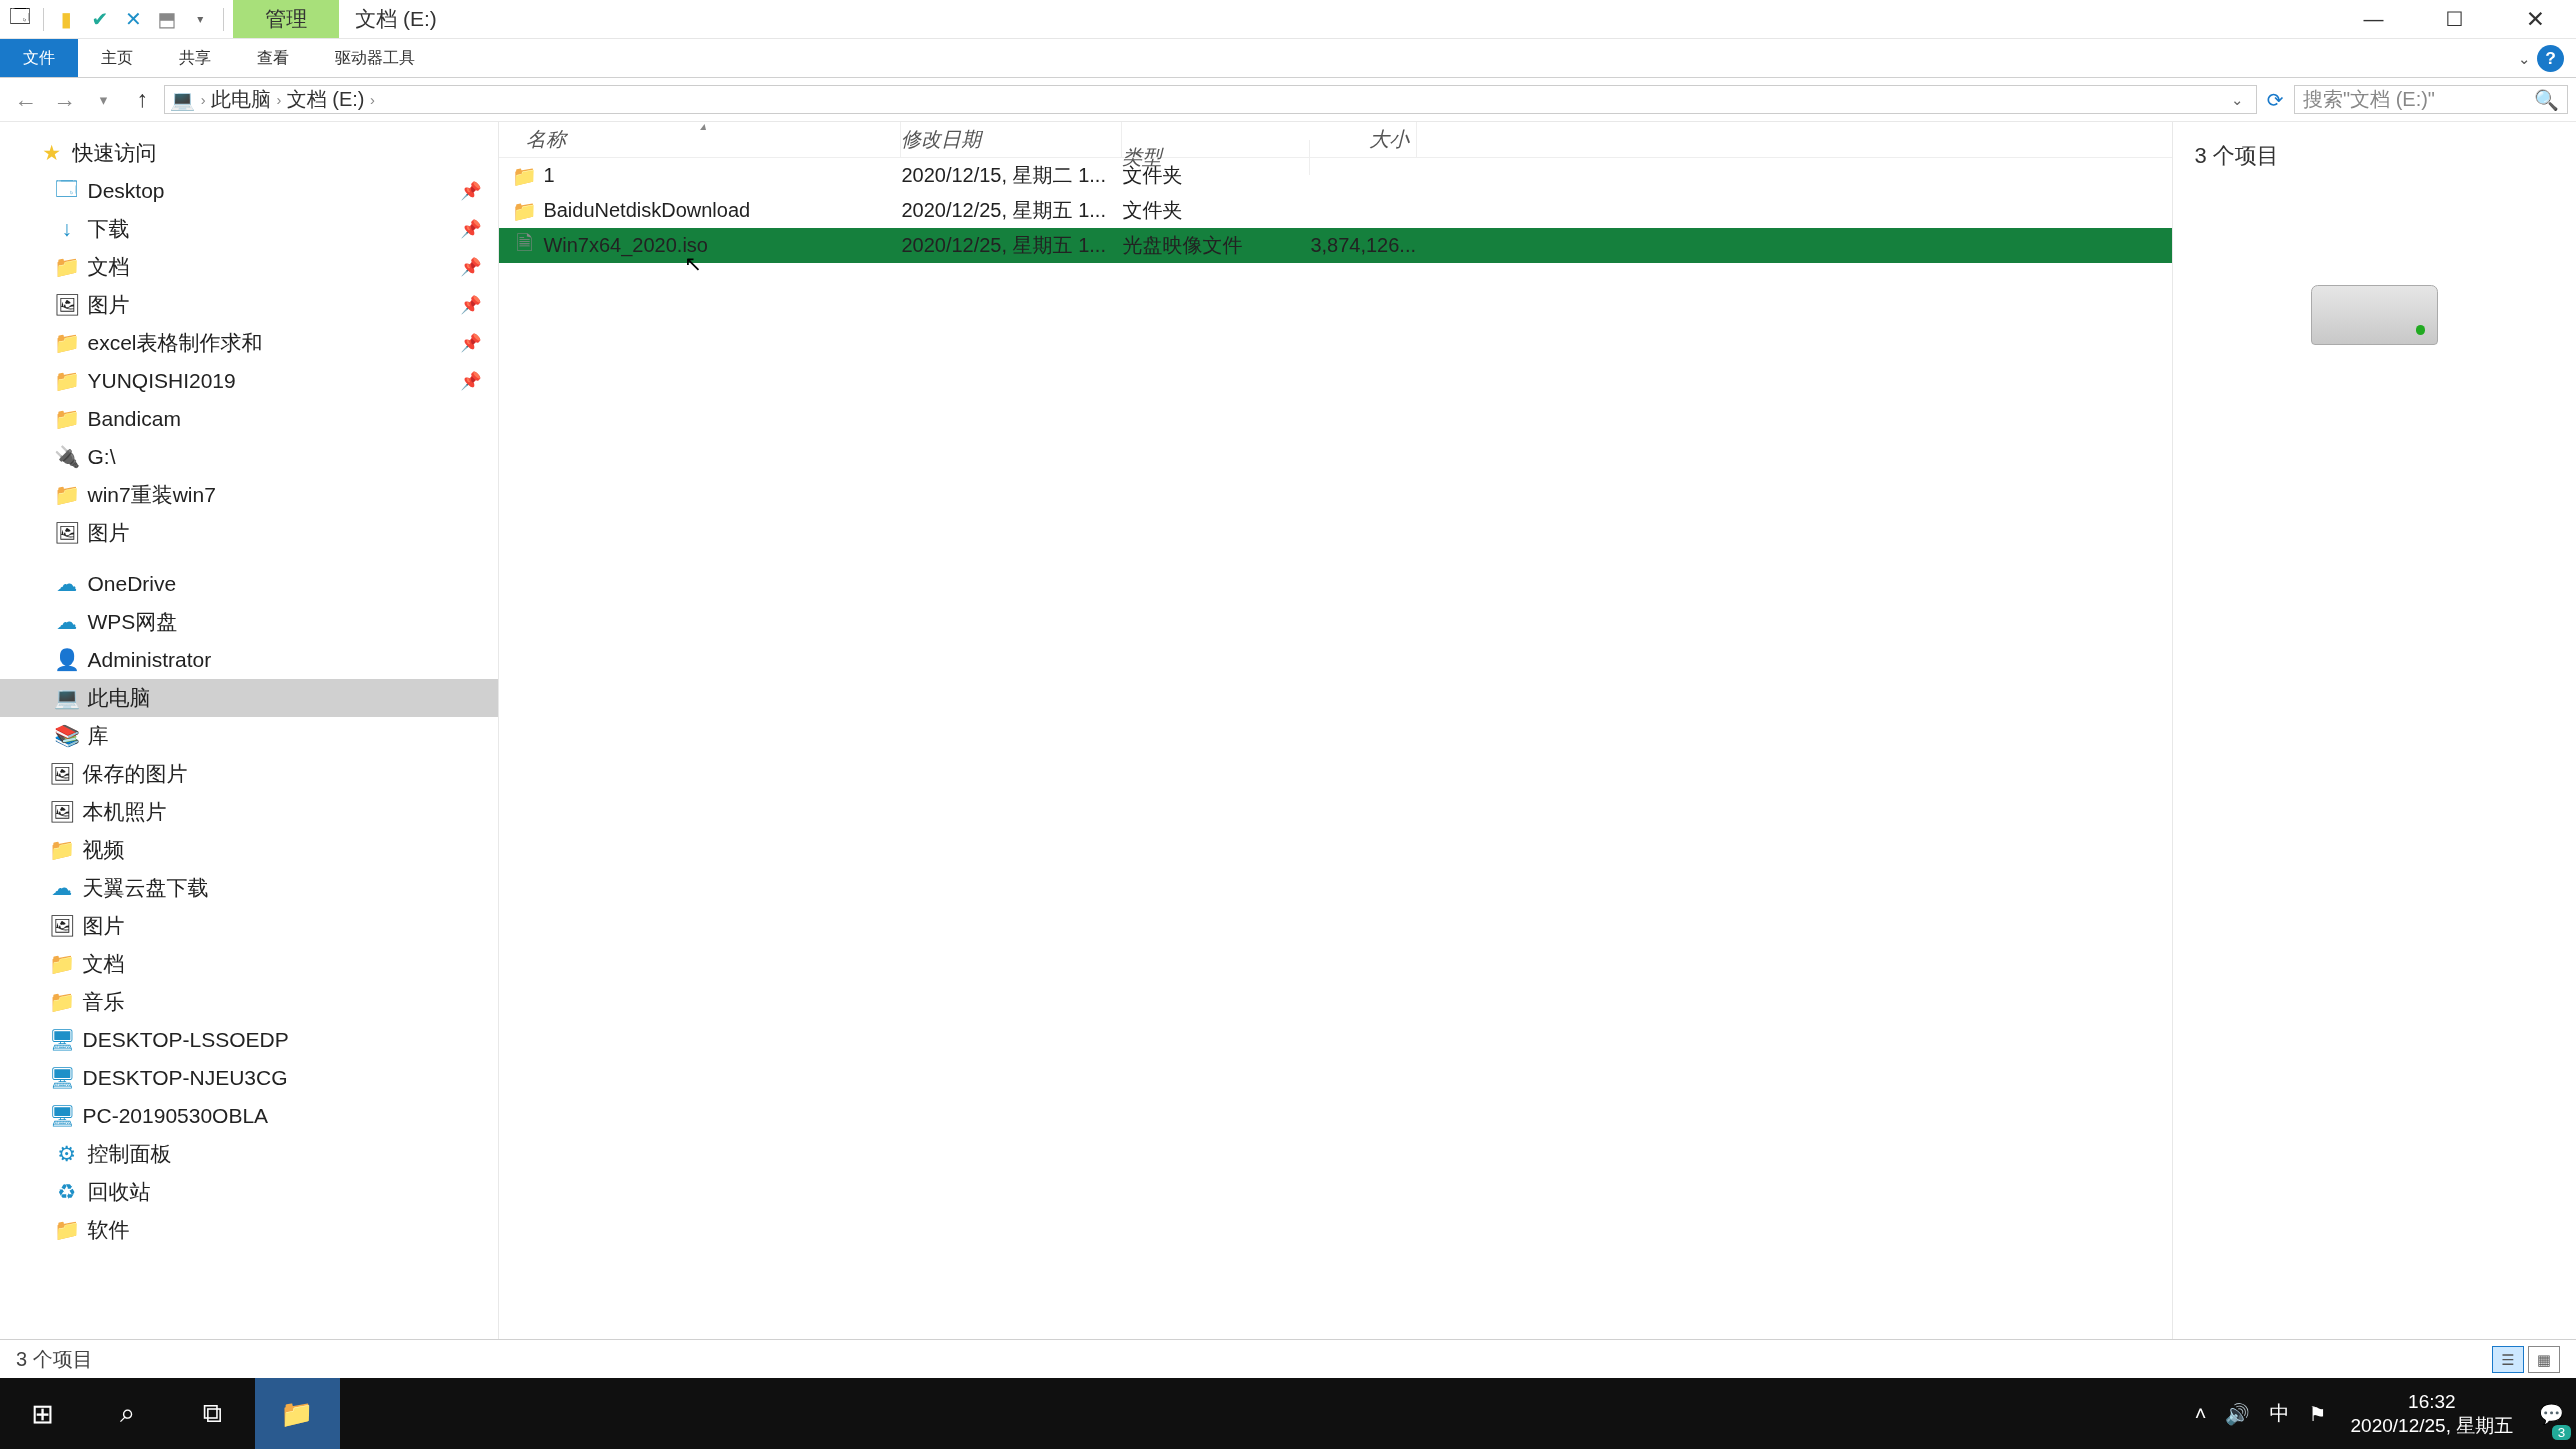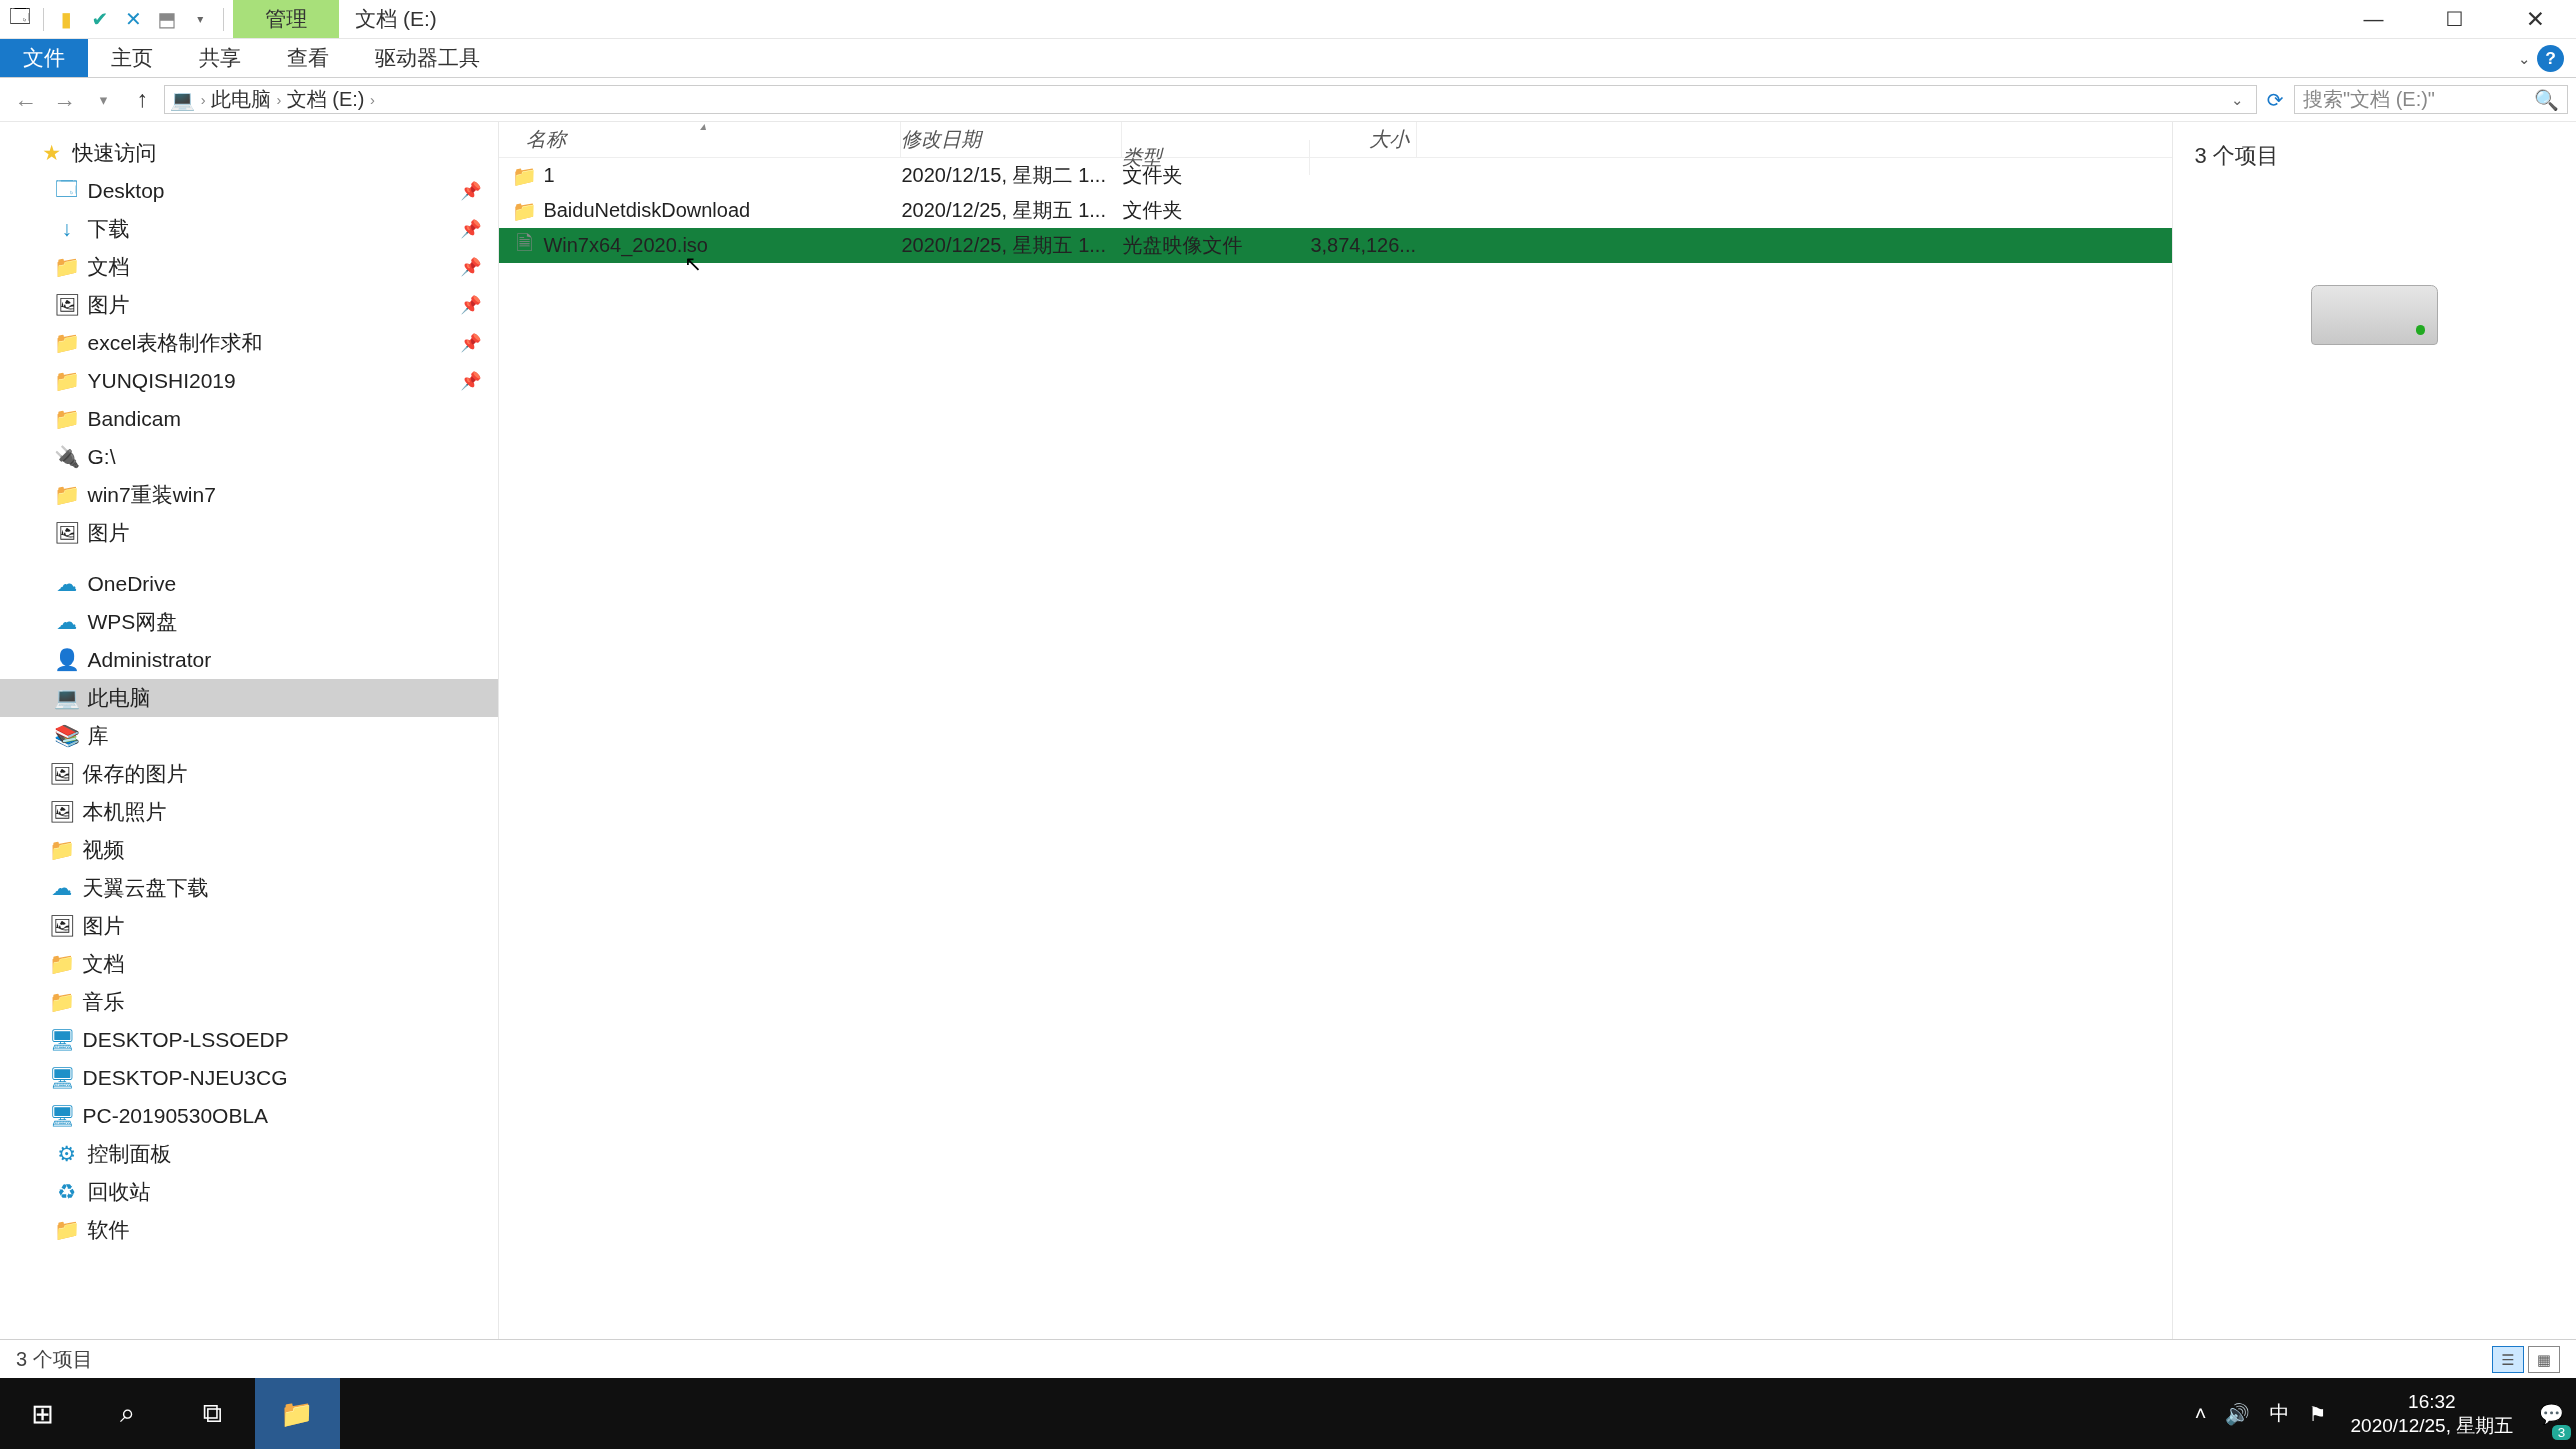--- a/index.html
+++ b/index.html
@@ -13,21 +13,21 @@
 .qat .drop { font-size: 12px; color: #666; }
 .contextual-tab { background: #a8e07a; padding: 0 32px; display: flex; align-items: center; font-size: 21px; color: #333; }
 .title-text { padding: 0 16px; display: flex; align-items: center; font-size: 21px; color: #333; flex: 0 0 auto; }
 .titlebar .spacer { flex: 1; }
 .wincontrols { display: flex; }
 .wincontrols .btn { width: 81px; display: flex; align-items: center; justify-content: center; font-size: 20px; color: #333; }
 .wincontrols .btn.close { font-size: 23px; }
 
 
 .ribbon { height: 39px; display: flex; align-items: stretch; border-bottom: 0.7px solid #d0d0d0; background: #fff; }
-.ribbon .tab { padding: 0 23px; display: flex; align-items: center; font-size: 21px; color: #333; }
+.ribbon .tab { padding: 0 23px; display: flex; align-items: center; font-size: 16px; color: #333; }
 .ribbon .tab.file { background: #1979ca; color: #fff; }
 .ribbon .tab.context { }
 .ribbon .spacer { flex: 1; }
 .ribbon .help { display: flex; align-items: center; gap: 6.7px; padding: 0 12px; }
 .ribbon .help .caret { font-size: 14.8px; color: #555; }
 .ribbon .help .q { width: 27px; height: 27px; border-radius: 50%; background: #1979ca; color: #fff; display: flex; align-items: center; justify-content: center; font-size: 17.4px; font-weight: bold; }
 
 
 .addrrow { height: 44px; display: flex; align-items: center; padding: 0 8px; gap: 4px; border-bottom: 0.7px solid #e8e8e8; }
 .navbtn { width: 35px; height: 100%; display: flex; align-items: center; justify-content: center; color: #888; font-size: 23px; }

